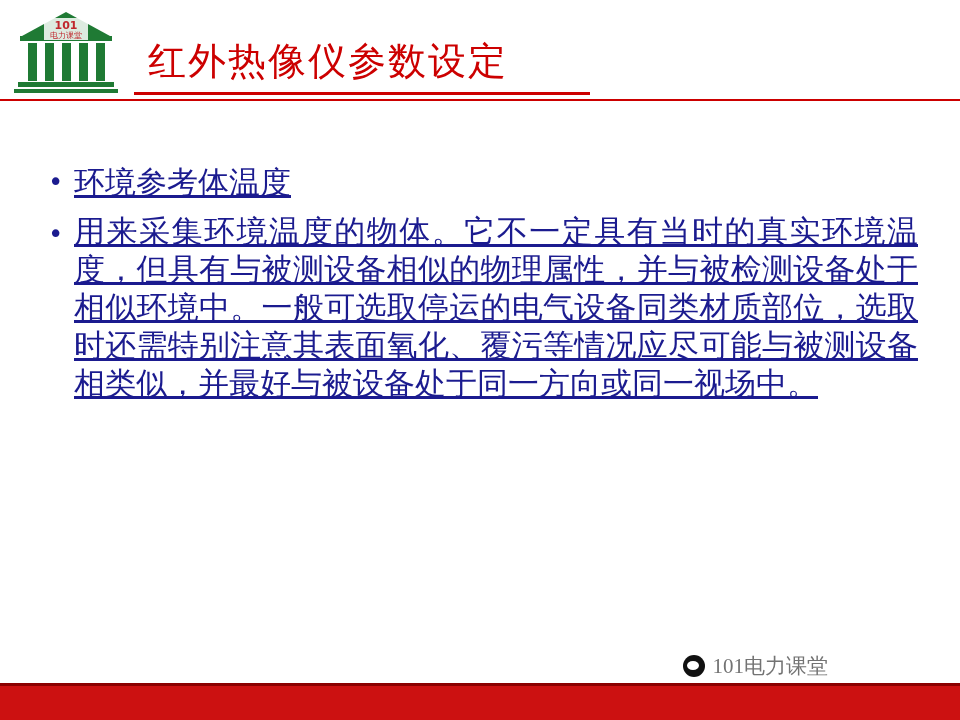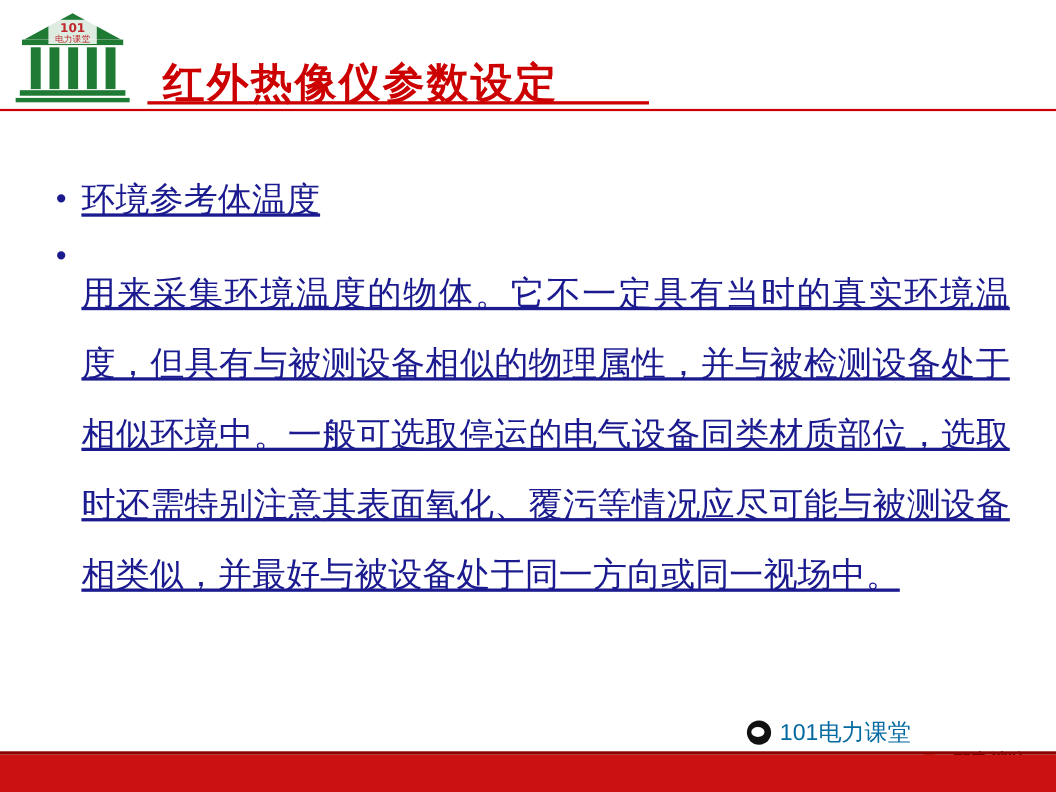--- a/index.html
+++ b/index.html
@@ -34,24 +34,24 @@
     left: 14px;
     top: 6px;
     width: 104px;
     height: 92px;
   }
   .logo svg { display: block; }
 
   .slide-title {
     position: absolute;
     left: 148px;
-    top: 50px;
+    top: 36px;
     font-family: "DejaVu Sans", sans-serif;
     font-size: 38px;
-    font-weight: bold;
+    font-weight: normal;
     color: #cc0000;
     letter-spacing: 2px;
     white-space: nowrap;
   }
   .title-underline {
     position: absolute;
     left: 134px;
     top: 92px;
     width: 456px;
     height: 3px;
@@ -92,22 +92,21 @@
     flex: 1 1 auto;
     font-size: 31px;
     line-height: 44px;
     color: #1b1b8f;
     text-decoration: underline;
   }
   .bullet-text.para {
     text-align: justify;
     text-align-last: left;
     text-justify: inter-ideograph;
-    line-height: 64px;
-    margin-top: 23px;
+    line-height: 38px;
   }
 
   
   .footer-bar {
     position: absolute;
     left: 0;
     bottom: 0;
     width: 960px;
     height: 34px;
     background: #cc1111;
@@ -141,23 +140,23 @@
     content: "";
     position: absolute;
     left: 4px;
     top: 6px;
     width: 12px;
     height: 9px;
     border-radius: 50%;
     background: #ffffff;
   }
   .wechat-label {
-    font-family: Liberation Sans, sans-serif;
+    font-family: Liberation Serif, serif;
     font-size: 21px;
-    color: #0369a1;
+    color: #737373;
     white-space: nowrap;
   }
   .brand-mark {
     position: absolute;
     right: 16px;
     bottom: 6px;
     display: flex;
     align-items: center;
     gap: 6px;
   }

